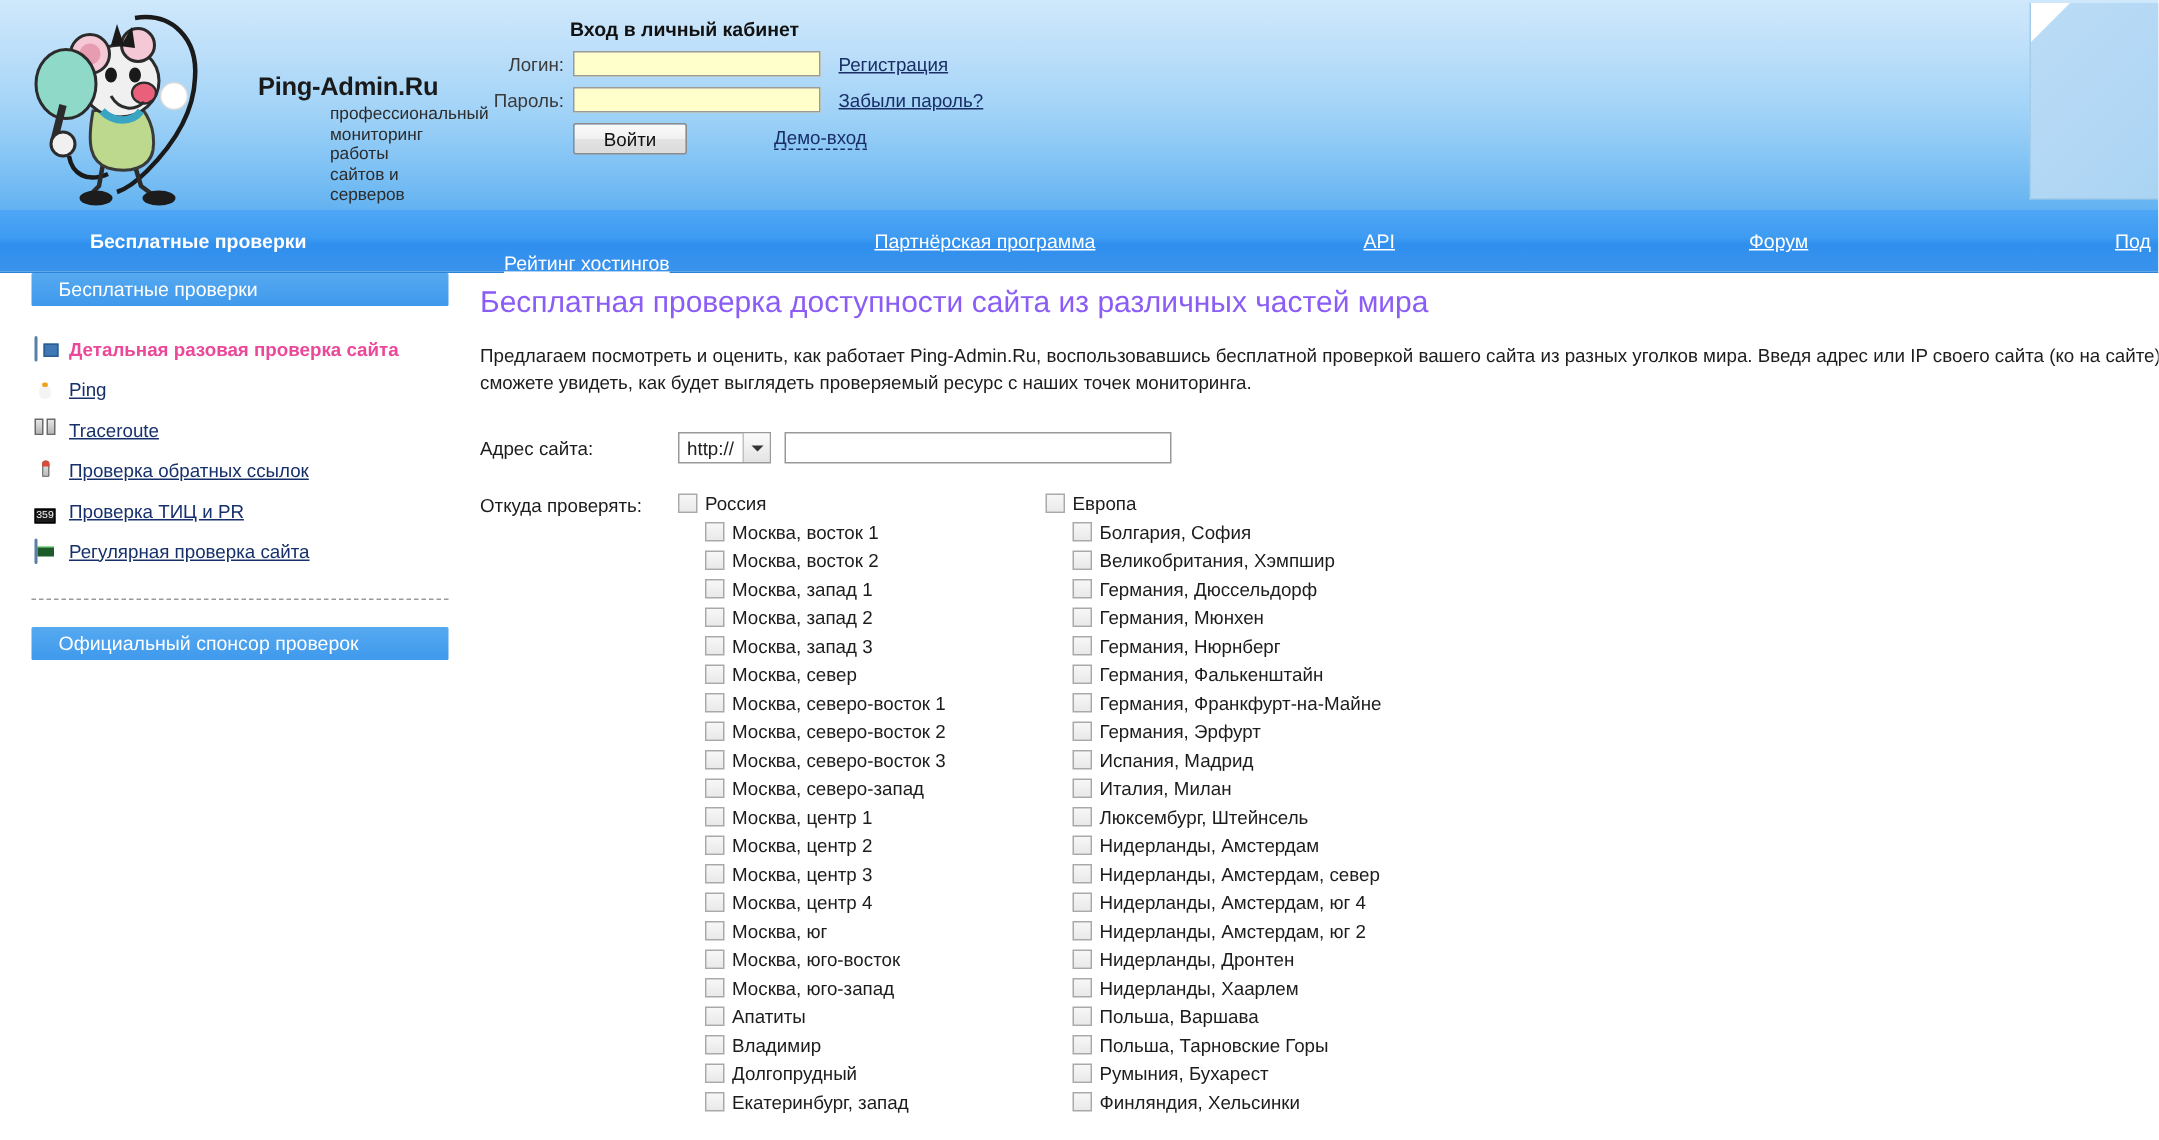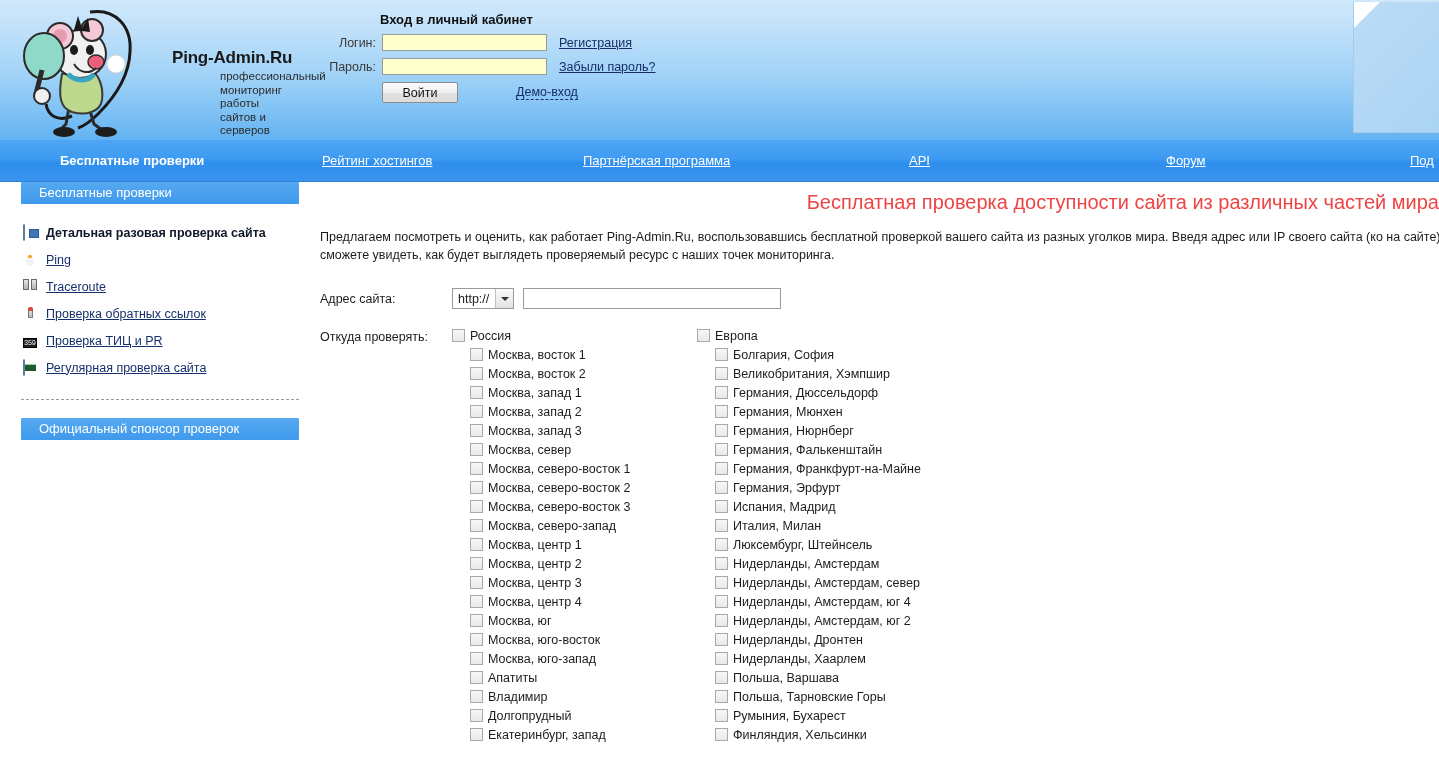--- a/index.html
+++ b/index.html
@@ -244,21 +244,21 @@
     position: relative;
   }
   .side-label {
     font-size: 12.5px;
     color: #16306b;
     text-decoration: underline;
     cursor: pointer;
     white-space: nowrap;
   }
   .side-item.current .side-label {
-    color: #0f172a;
+    color: #ec4899;
     font-weight: bold;
     text-decoration: none;
     cursor: default;
   }
   .side-divider {
     margin-top: 18px;
     border-top: 1px dashed #9a9a9a;
   }
   .side-head2 {
     margin-top: 18px;
@@ -373,24 +373,23 @@
   .main {
     position: absolute;
     left: 320px;
     top: 0;
     right: 0;
   }
   h1.page-title {
     margin: 8px 0 0 0;
     font-size: 20px;
     font-weight: normal;
-    color: #ef4444;
+    color: #8b5cf6;
     line-height: 24px;
     white-space: nowrap;
-    text-align: right;
   }
   .intro {
     margin-top: 14px;
     font-size: 12.5px;
     line-height: 18px;
     color: #1c1c1c;
     width: 1180px;
   }
 
   .form-row {
@@ -559,21 +558,21 @@
   </div>
 
   <div class="note">
     <div class="note-curl"></div>
   </div>
 </div>
 
 <div class="nav">
   <div class="nav-inner">
     <span class="nav-item active" style="left:60px;">Бесплатные проверки</span>
-    <span class="nav-item link" style="left:322px;">Рейтинг хостингов</span>
+    <span class="nav-item link" style="left:336px;margin-top:15px;">Рейтинг хостингов</span>
     <span class="nav-item link" style="left:583px;">Партнёрская программа</span>
     <span class="nav-item link" style="left:909px;">API</span>
     <span class="nav-item link" style="left:1166px;">Форум</span>
     <span class="nav-item link" style="left:1410px;">Под</span>
   </div>
 </div>
 
 <div class="page">
 
   <div class="sidebar">

